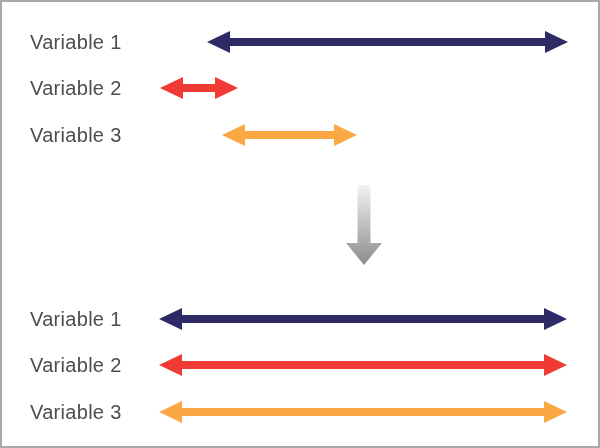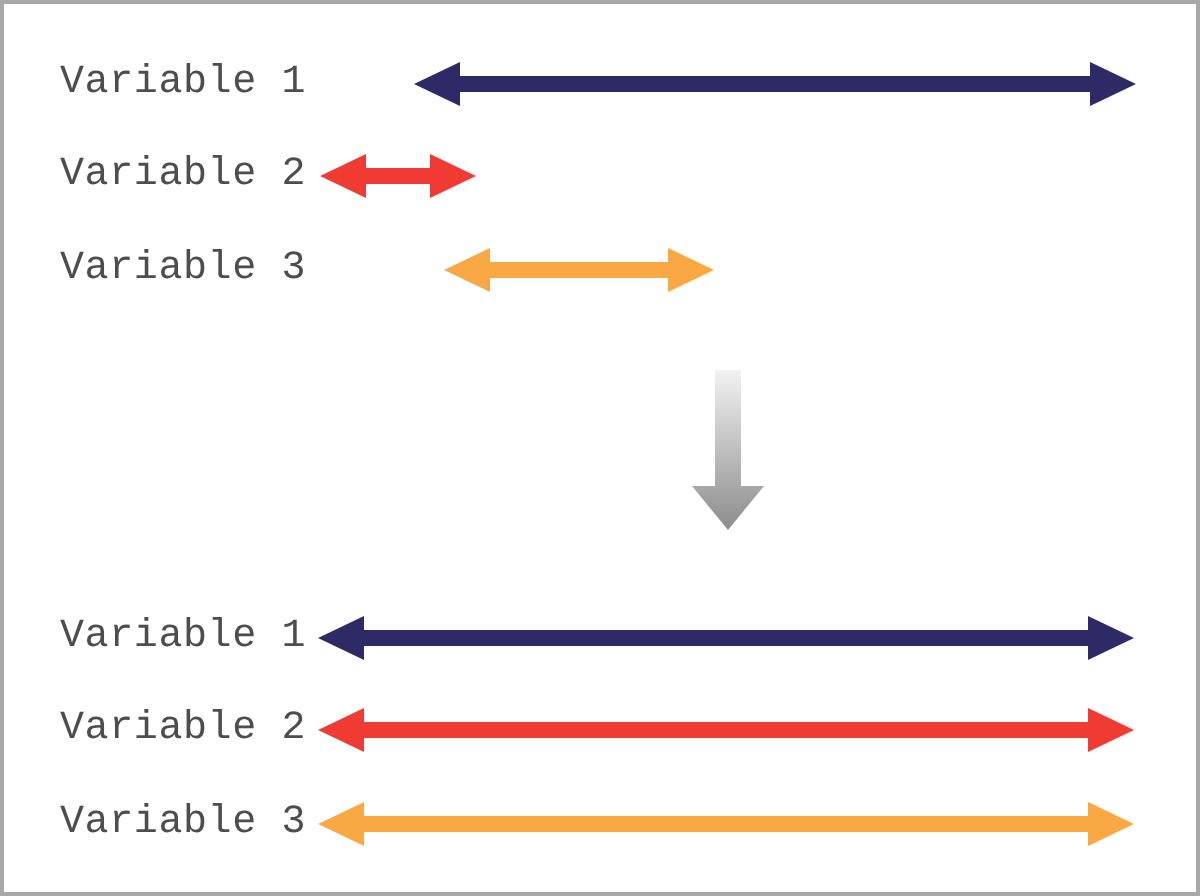--- a/index.html
+++ b/index.html
@@ -7,21 +7,21 @@
     padding: 0;
     background: #ffffff;
   }
   .canvas {
     position: relative;
     width: 600px;
     height: 448px;
     box-sizing: border-box;
     border: 2px solid #a8a8a8;
     background: #ffffff;
-    font-family: Liberation Mono, monospace;
+    font-family: Liberation Sans, sans-serif;
     overflow: hidden;
   }
   .row-label {
     position: absolute;
     left: 28px;
     transform: translateY(-50%);
     font-size: 20px;
     line-height: 24px;
     letter-spacing: 0.3px;
     color: #4d4d4d;

